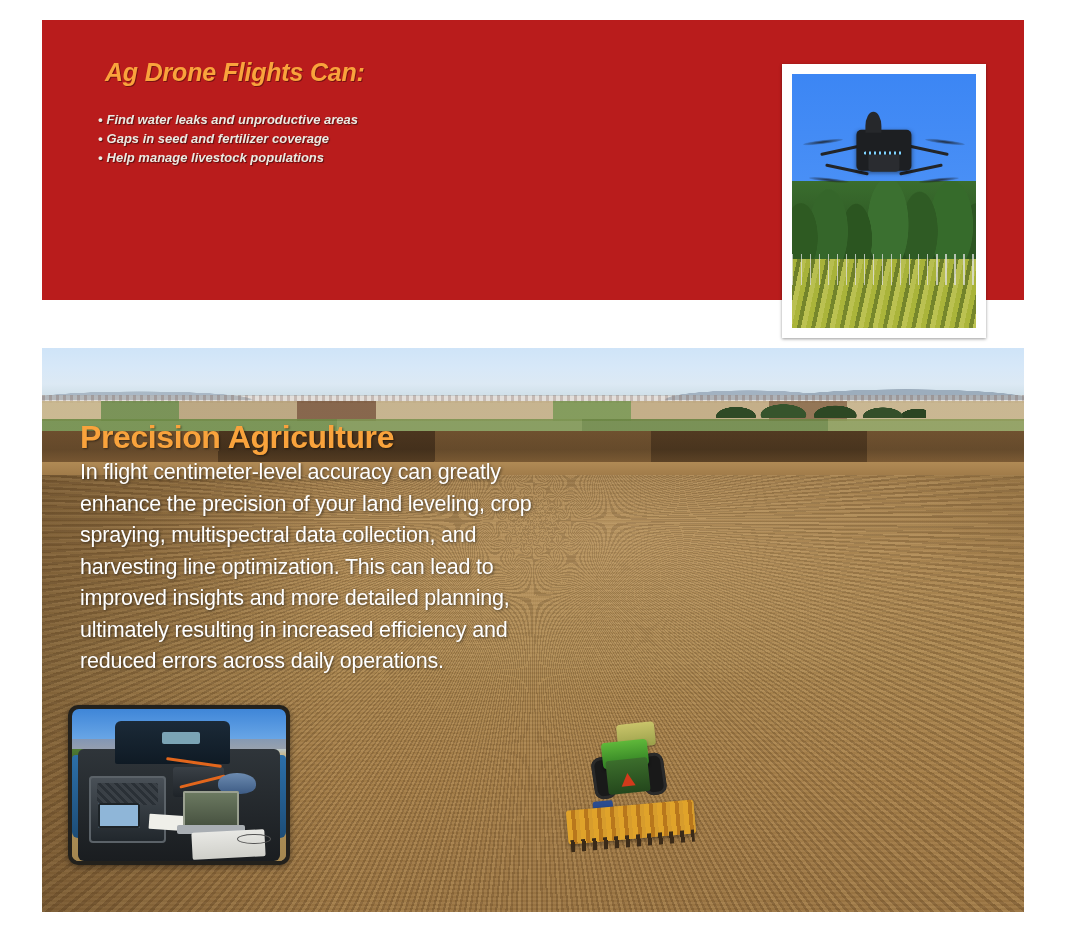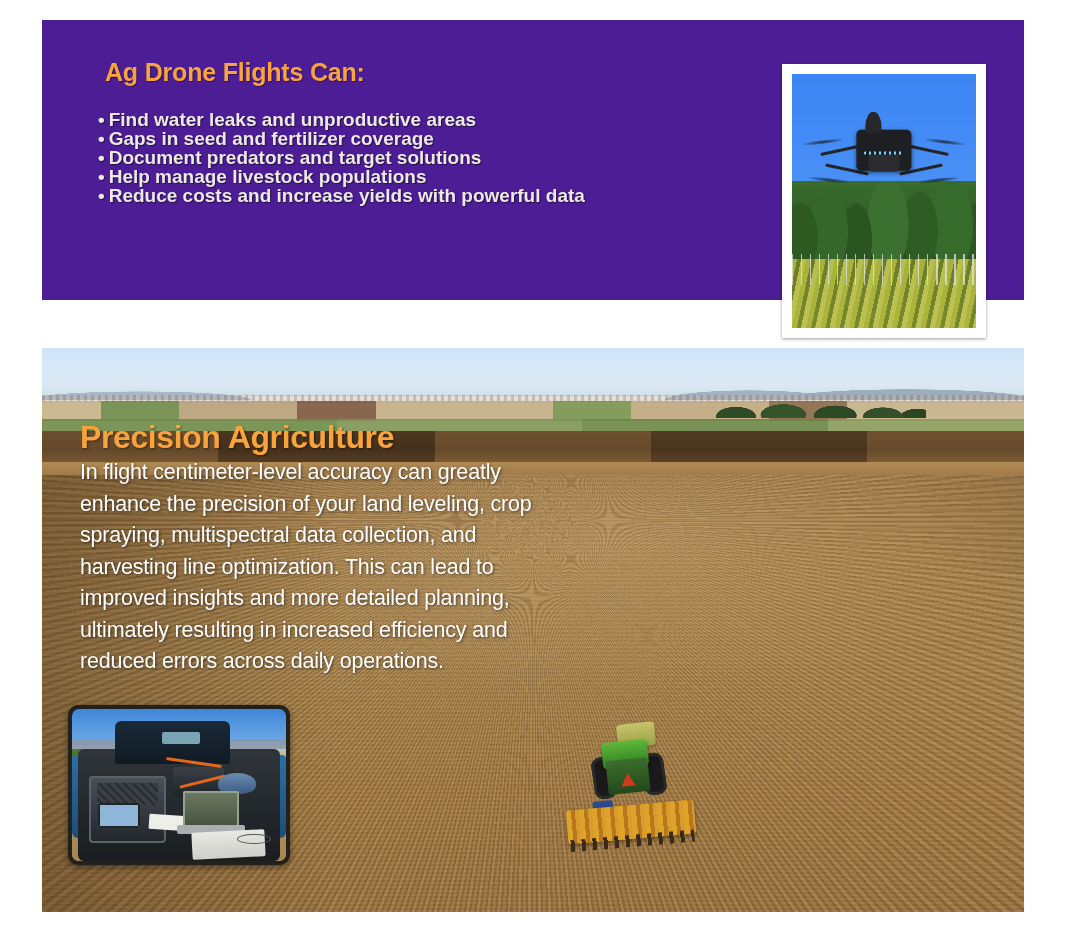--- a/index.html
+++ b/index.html
@@ -4,34 +4,35 @@
 <style>
   * { margin:0; padding:0; box-sizing:border-box; }
   html,body { width:1066px; height:936px; background:#ffffff; overflow:hidden; }
   body { font-family:"Liberation Sans", sans-serif; }
 
   #page { position:relative; width:1066px; height:936px; background:#fff; }
 
   
   .dark-panel{
     position:absolute; left:42px; top:20px; width:982px; height:280px;
-    background:#4c1d95;
+    background:#b91c1c;
+    font-style:italic;
   }
   .panel-heading{
     position:absolute; left:63px; top:38px;
     font-size:25px; font-weight:bold; color:#f9a33c;
     letter-spacing:-0.2px;
     text-shadow:1px 1px 0 rgba(0,0,0,.35);
   }
   .bullet-list{
     position:absolute; left:56px; top:90px; width:520px;
     list-style:none;
   }
   .bullet-list li{
-    font-size:19px; font-weight:bold; color:#eceae2;
+    font-size:13px; font-weight:bold; color:#eceae2;
     line-height:19.1px; white-space:nowrap;
     text-shadow:1px 1px 1px rgba(0,0,0,.5);
   }
   .bullet-list li .dot{ color:#eceae2; margin-right:4px; }
 
   
   .drone-frame{
     position:absolute; left:740px; top:44px; width:204px; height:274px;
     background:#ffffff; padding:10px;
     box-shadow:0 1px 3px rgba(0,0,0,.4);
@@ -286,23 +287,21 @@
 
 <div id="page">
 
   <section class="dark-panel">
 
     <h1 class="panel-heading">Ag Drone Flights Can:</h1>
 
     <ul class="bullet-list">
       <li><span class="dot">•</span><span>Find water leaks and unproductive areas</span></li>
       <li><span class="dot">•</span><span>Gaps in seed and fertilizer coverage</span></li>
-      <li><span class="dot">•</span><span>Document predators and target solutions</span></li>
       <li><span class="dot">•</span><span>Help manage livestock populations</span></li>
-      <li><span class="dot">•</span><span>Reduce costs and increase yields with powerful data</span></li>
     </ul>
 
     <figure class="drone-frame">
       <div class="drone-photo" aria-label="Quadcopter drone hovering over a vineyard with trees and blue sky">
         <div class="drone-trees"></div>
         <div class="drone-vines"></div>
         <div class="drone-posts"></div>
         <div class="prop p1"></div>
         <div class="prop p2"></div>
         <div class="prop p3"></div>

